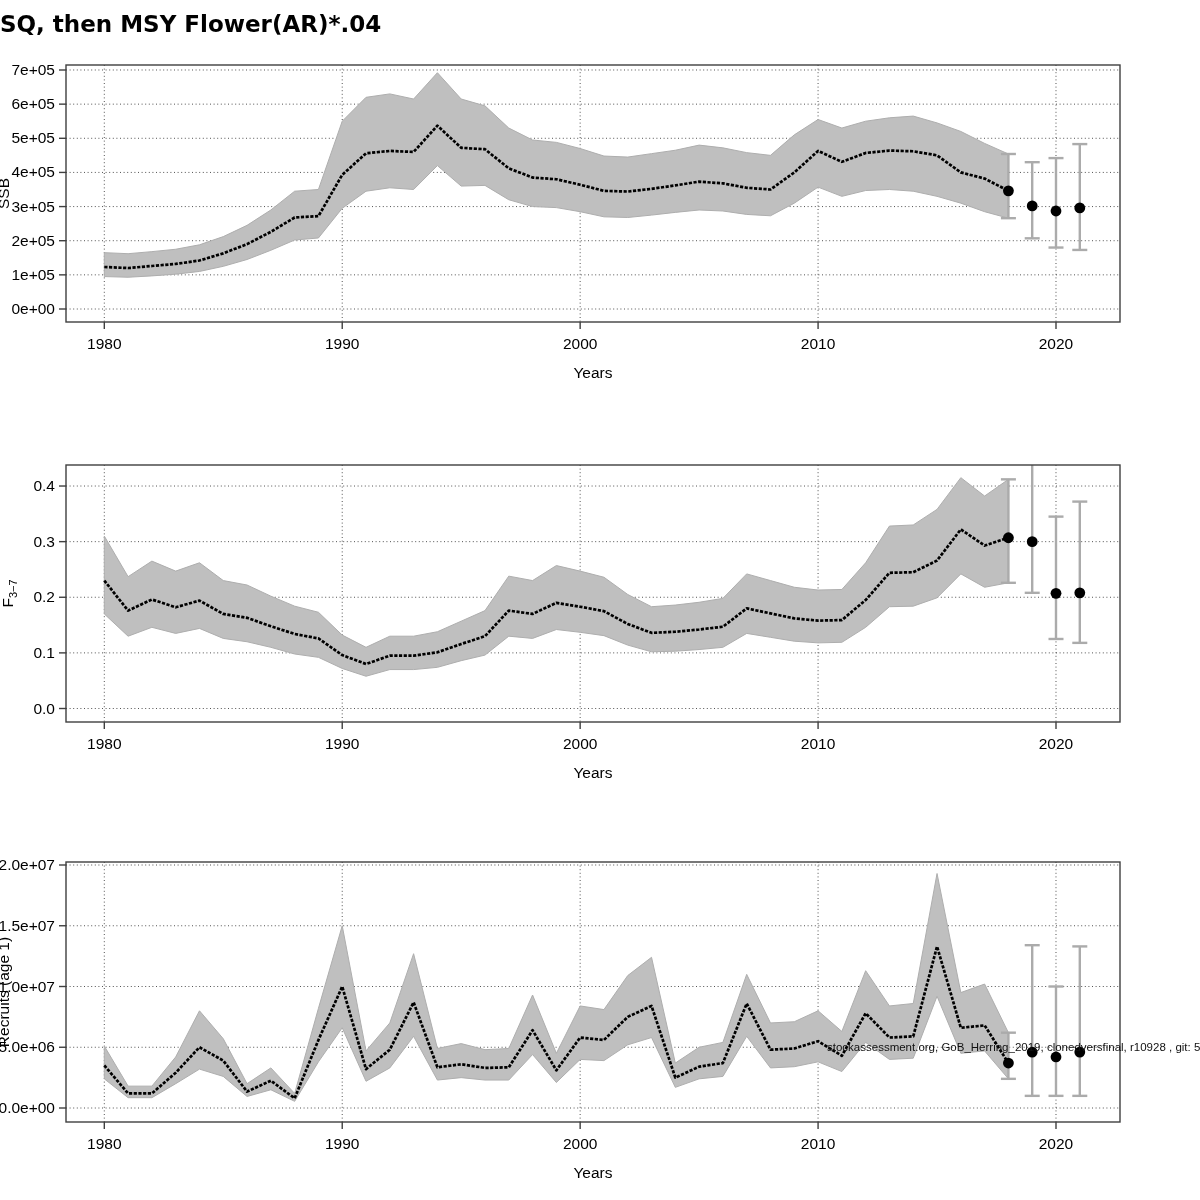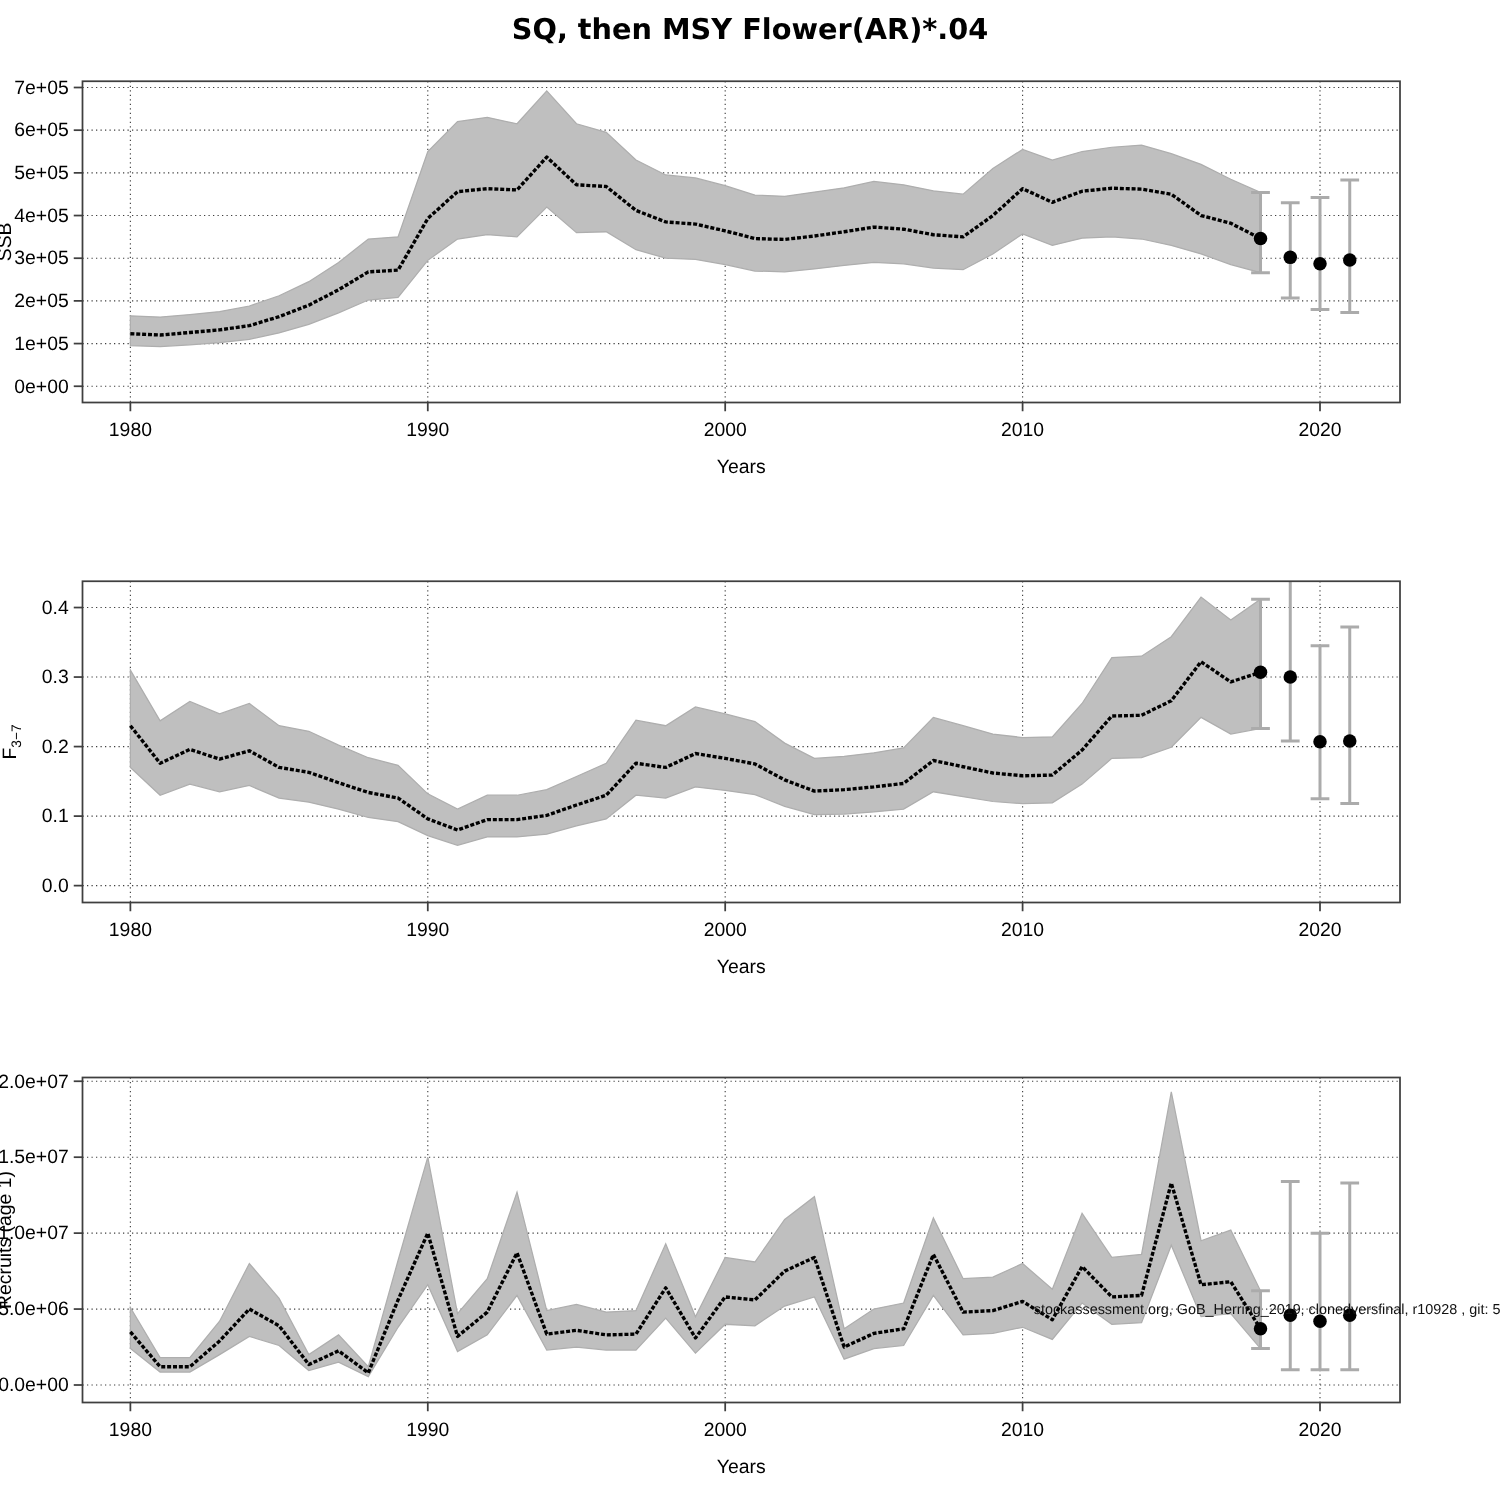--- a/index.html
+++ b/index.html
@@ -1,18 +1,18 @@
 <!DOCTYPE html>
 <html><head>
 <meta charset="utf-8">
 <style>
   html,body{margin:0;padding:0;background:#fff;}
   .page{position:relative;width:1200px;height:1200px;background:#fff;overflow:hidden;
         font-family:"Liberation Sans",sans-serif;}
-  .title{position:absolute;top:11px;left:0;width:100%;text-align:center;
+  .title{position:absolute;top:11px;left:0;width:100%;text-align:left;
          font-family:"DejaVu Sans",sans-serif;font-weight:bold;font-size:23px;color:#000;}
   #figure{position:absolute;top:0;left:0;}
   .grid{stroke:#3f3f3f;stroke-width:0.9;stroke-dasharray:1 2.6;}
   .band{fill:#bfbfbf;stroke:#aeaeae;stroke-width:1;}
   .median{fill:none;stroke:#000;stroke-width:2.7;stroke-dasharray:3.2 1.5;
           stroke-linejoin:round;}
   .ebar{stroke:#ababab;stroke-width:2.4;fill:none;}
   .dot{fill:#000;}
   .frame{fill:none;stroke:#3f3f3f;stroke-width:1.4;}
   .tick{stroke:#3f3f3f;stroke-width:1.4;}

